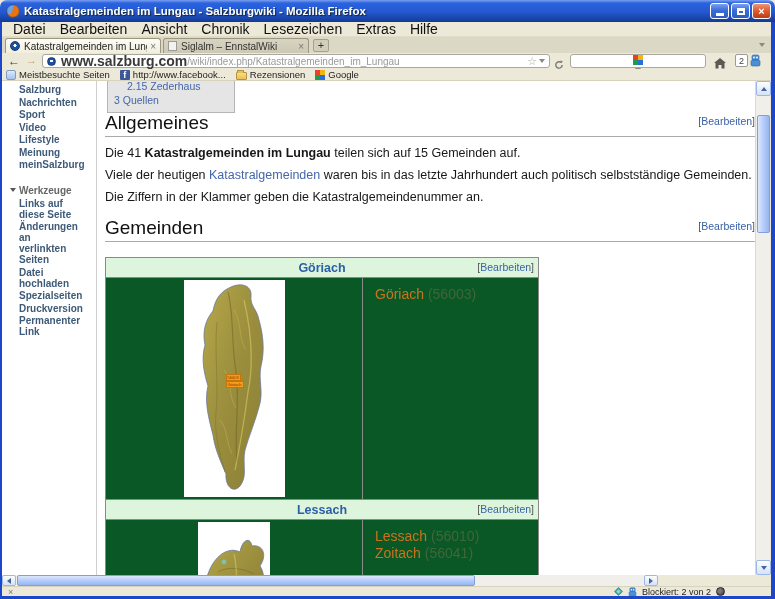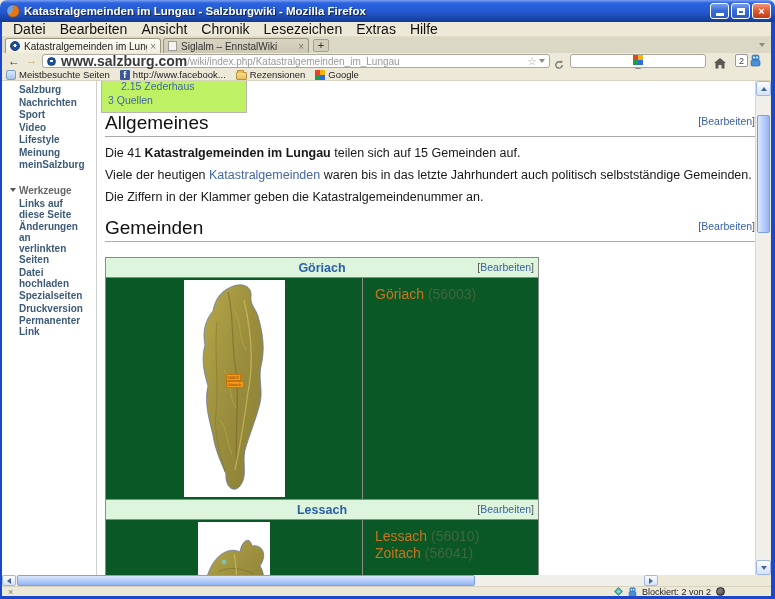--- a/index.html
+++ b/index.html
@@ -79,21 +79,21 @@
   .mv-icon { background:linear-gradient(180deg,#dce9fa,#a8c4ea); border:1px solid #7f9cc8; border-radius:2px; }
 
   
   .content { position:absolute; left:2px; top:81px; width:768px; height:494px; background:#fff; display:flex; }
   .sidebar { width:95px; flex:none; background:#fff; border-right:1px solid #cfcfcf; padding:3px 16px 0 17px;font-weight:bold; }
   .side-link { font-size:10px; color:#3d5a78; line-height:11.5px; margin-bottom:1px; }
   .tools-header { display:flex; align-items:center; gap:3px; font-size:10px; color:#666; margin:14px 0 2px -9px; }
   .tool-link { font-size:10px; color:#3d5a78; line-height:11px; margin-bottom:1.5px; }
 
   .main { flex:1; position:relative; overflow:hidden; padding:0 0 0 8px; }
-  .toc-box { position:absolute; left:4px; top:-6px; width:146px; background:#bef264; border:1px solid #b5b5b5; padding:3px 6px 5px 6px; }
+  .toc-box { position:absolute; left:10px; top:-6px; width:128px; background:#e5e5e5; border:1px solid #b5b5b5; padding:3px 6px 5px 6px; }
   .toc-item { font-size:10.5px; color:#4466aa; line-height:14px; }
   .toc-item.lvl2 { padding-left:13px; }
 
   .article { position:relative; padding-top:31px; width:650px; }
   h2.wiki { font-size:19px; font-weight:400; color:#101010; border-bottom:1px solid #aaa; padding-bottom:2px; position:relative; }
   h2.wiki.second { margin-top:12px; }
   .editsection { position:absolute; right:0; top:3px; font-size:10.5px; font-weight:400; }
   .editsection .bracket { color:#555; }
   .editsection a { color:#3a62a8; }
   .article p { font-size:12.5px; color:#181818; margin-top:7px; line-height:15px; }

